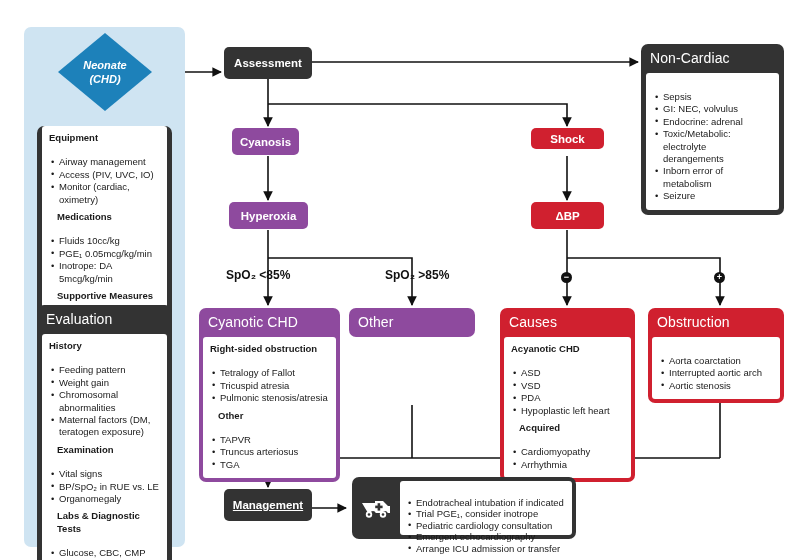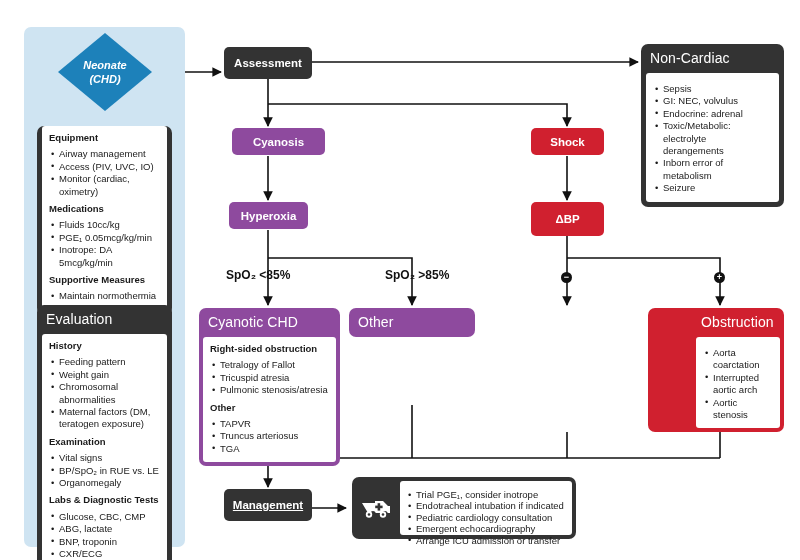--- a/index.html
+++ b/index.html
@@ -50,22 +50,22 @@
     color:#1a1a1a;
     font-size:9.5px;
     line-height:12.4px;
   }
   .card.red { background:#d0202f; }
   .card.red .bd { margin:0 4px 4px 4px; }
   .card.purple { background:#8e4a9e; }
   .card.purple .bd { margin:0 4px 4px 4px; }
 
   .sec { font-weight:bold; margin:0 0 1px 0; }
-  .sec.gap { margin-top:5px; }
-  ul.b { list-style:none; margin:4px 0 0 0; padding:0; }
+  .sec.gap { margin-top:5px;margin-left:8px; }
+  ul.b { list-style:none; margin:12px 0 0 0; padding:0; }
   ul.b li { position:relative; padding-left:10px; }
   ul.b li:before {
     content:"\2022"; position:absolute; left:2px; top:-0.5px;
   }
   ul.b li.cont { padding-left:10px; }
   ul.b li.cont:before { content:""; }
 
   
   .pill {
     position:absolute; border-radius:5px;
@@ -203,33 +203,33 @@
         <li>CXR/ECG</li>
         <li>Cultures</li>
       </ul>
     </div>
   </div>
 
   <div class="pill dark" style="left:224px; top:47px; width:88px; height:32px;">
     <span>Assessment</span>
   </div>
 
-  <div class="pill purple" style="left:232px; top:128px; width:93px; height:27px;">
+  <div class="pill purple" style="left:232px; top:128px; width:67px; height:27px;">
     <span>Cyanosis</span>
   </div>
 
   <div class="pill purple" style="left:229px; top:202px; width:79px; height:27px;">
     <span>Hyperoxia</span>
   </div>
 
-  <div class="pill red" style="left:531px; top:128px; width:73px; height:27px;">
+  <div class="pill red" style="left:531px; top:128px; width:73px; height:21px;">
     <span>Shock</span>
   </div>
 
-  <div class="pill red" style="left:531px; top:202px; width:73px; height:34px;">
+  <div class="pill red" style="left:531px; top:202px; width:73px; height:27px;">
     <span>ΔBP</span>
   </div>
 
   <div class="pill dark" style="left:224px; top:489px; width:88px; height:32px;text-decoration:underline;">
     <span>Management</span>
   </div>
 
   <div class="elabel" style="left:226px; top:268px;">
     <span>SpO₂ &lt;85%</span>
   </div>
@@ -274,23 +274,38 @@
         <li>TGA</li>
       </ul>
     </div>
   </div>
 
   <div class="card purple" style="left:349px; top:308px; width:126px;">
     <div class="hd">Other</div>
   </div>
 
   <div class="card red" style="left:500px; top:308px; width:135px;">
-  </div>
-
-  <div class="card red" style="left:648px; top:308px; width:136px;padding-left:44px;">
+    <div class="hd">Causes</div>
+    <div class="bd">
+      <div class="sec">Acyanotic CHD</div>
+      <ul class="b">
+        <li>ASD</li>
+        <li>VSD</li>
+        <li>PDA</li>
+        <li>Hypoplastic left heart</li>
+      </ul>
+      <div class="sec gap">Acquired</div>
+      <ul class="b">
+        <li>Cardiomyopathy</li>
+        <li>Arrhythmia</li>
+      </ul>
+    </div>
+  </div>
+
+  <div class="card red" style="left:648px; top:308px; width:136px;">
     <div class="hd">Obstruction</div>
     <div class="bd">
       <ul class="b">
         <li>Aorta coarctation</li>
         <li>Interrupted aortic arch</li>
         <li>Aortic stenosis</li>
       </ul>
     </div>
   </div>
 
@@ -301,22 +316,22 @@
         <circle cx="8" cy="17.5" r="3.2"></circle>
         <circle cx="22" cy="17.5" r="3.2"></circle>
         <circle cx="8" cy="17.5" r="1.3" fill="#333333"></circle>
         <circle cx="22" cy="17.5" r="1.3" fill="#333333"></circle>
         <rect x="16.6" y="6.2" width="2.6" height="7.4" fill="#333333"></rect>
         <rect x="14.2" y="8.6" width="7.4" height="2.6" fill="#333333"></rect>
       </svg>
     </div>
     <div class="bd">
       <ul class="b">
+        <li>Endotracheal intubation if indicated</li>
         <li>Trial PGE₁, consider inotrope</li>
-        <li>Endotracheal intubation if indicated</li>
         <li>Pediatric cardiology consultation</li>
         <li>Emergent echocardiography</li>
         <li>Arrange ICU admission or transfer</li>
       </ul>
     </div>
   </div>
 
 </div>
 
 </body></html>

